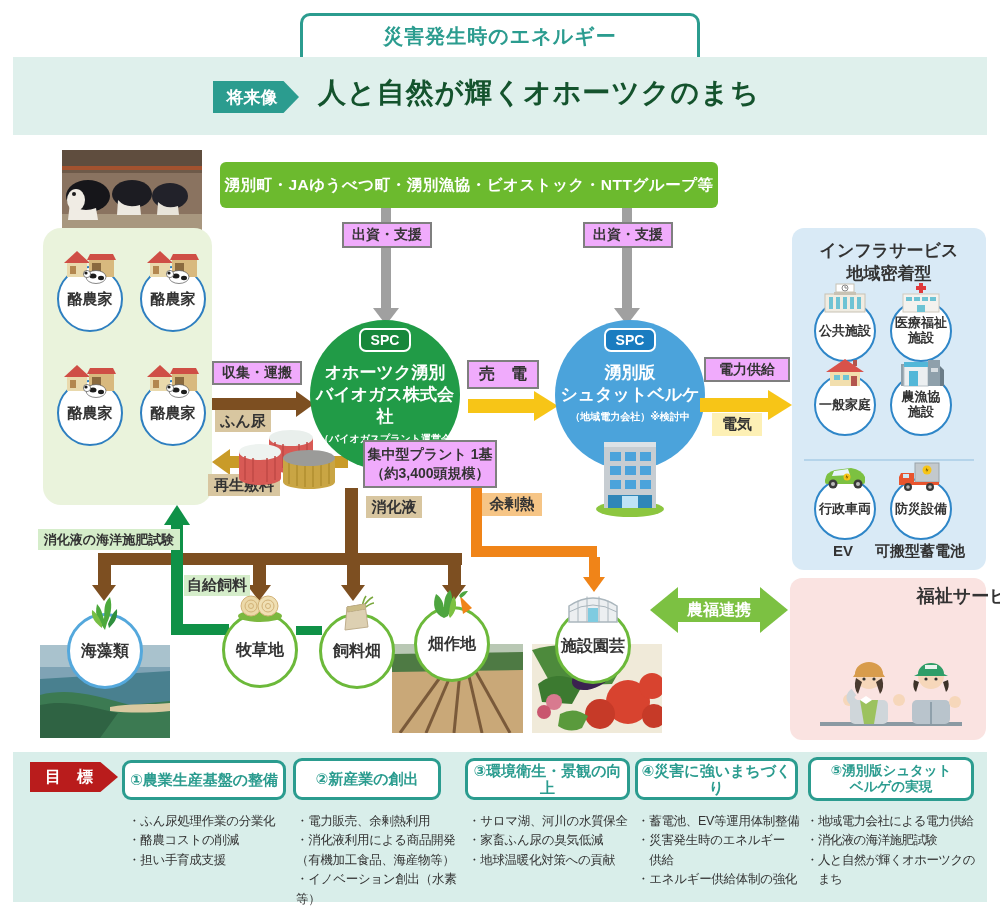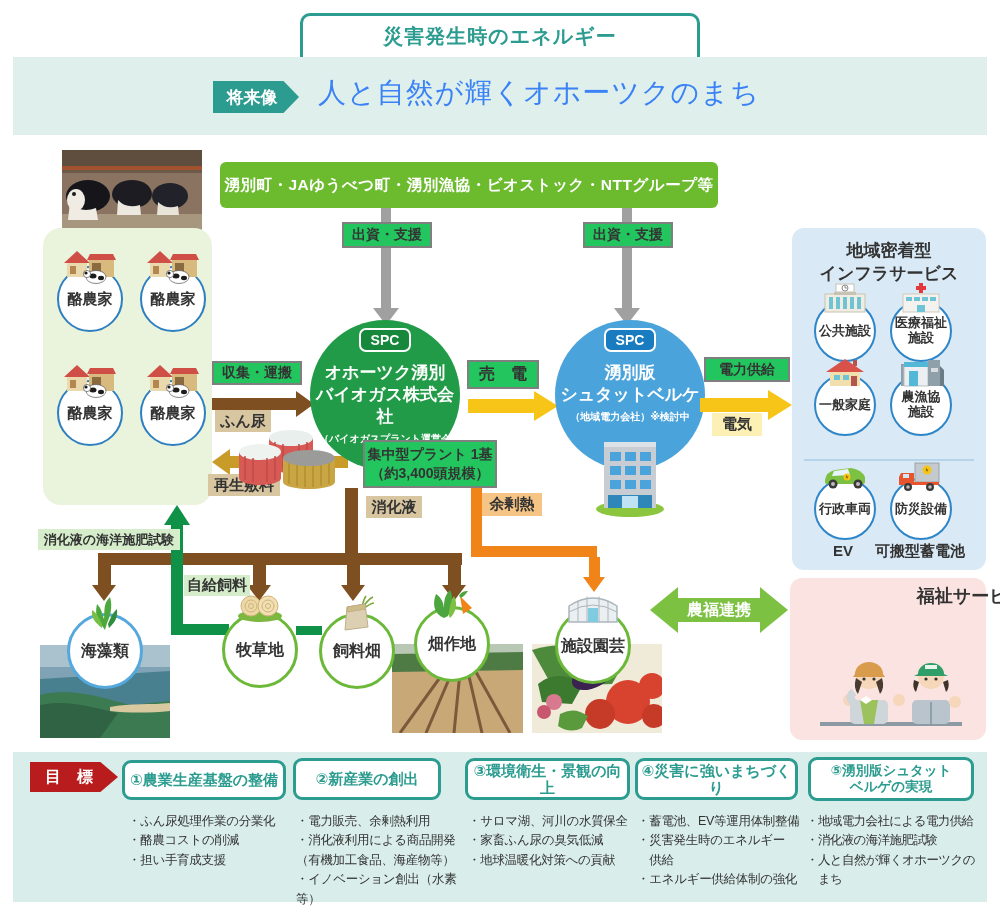--- a/index.html
+++ b/index.html
@@ -1,34 +1,34 @@
 <!DOCTYPE html>
 <html><head>
 <meta charset="utf-8">
 <style>
   html,body{margin:0;padding:0;background:#fff}
   body{font-family:"Liberation Sans","DejaVu Sans",sans-serif;color:#333}
   #stage{position:relative;width:1000px;height:916px;background:#fff;overflow:hidden}
   .abs{position:absolute}
-  .wbox{position:absolute;background:#22c55e;border:2px solid #7f7f7f;box-sizing:border-box;
+  .wbox{position:absolute;background:#f0abfc;border:2px solid #7f7f7f;box-sizing:border-box;
         display:flex;align-items:center;justify-content:center;font-weight:bold;color:#333}
   .lbl{position:absolute;display:flex;align-items:center;justify-content:center;font-weight:bold;color:#333}
   .tan{background:#d8c6a0}
   .ltgreen{background:#d5edca}
   .tri{position:absolute;width:0;height:0}
   .bar{position:absolute}
   
   .tabbox{position:absolute;left:300px;top:13px;width:400px;height:44px;background:#fff;
           border:3px solid #2b9c8f;border-bottom:none;border-radius:10px 10px 0 0;box-sizing:border-box;
           display:flex;align-items:center;justify-content:center;color:#2b9c8f;font-weight:bold;font-size:20px;letter-spacing:1px}
   .band{position:absolute;left:13px;top:57px;width:974px;height:78px;background:#dff0ec}
   .vision-badge{position:absolute;left:213px;top:81px;width:86px;height:32px;background:#2b9c8f;color:#fff;
           font-weight:bold;font-size:17px;display:flex;align-items:center;justify-content:center;padding-right:8px;box-sizing:border-box;
           clip-path:polygon(0 0,82% 0,100% 50%,82% 100%,0 100%)}
-  .vision-title{position:absolute;left:318px;top:74px;font-size:28px;font-weight:normal;color:#3b82f6;letter-spacing:1px}
+  .vision-title{position:absolute;left:318px;top:74px;font-size:28px;font-weight:bold;color:#14532d;letter-spacing:1px}
   
   .banner{position:absolute;left:220px;top:162px;width:498px;height:46px;background:#6cba2e;border-radius:6px;
           color:#fff;font-weight:bold;font-size:15.5px;display:flex;align-items:center;justify-content:center;letter-spacing:.5px}
   
   .panel{position:absolute;box-sizing:border-box}
   .farmers{left:43px;top:228px;width:169px;height:277px;background:#eaf3dc;border-radius:18px}
   .infra{left:792px;top:228px;width:194px;height:342px;background:#d9eaf6;border-radius:12px}
   .welfare{left:790px;top:578px;width:196px;height:162px;background:#fae3e1;border-radius:12px}
   .goals{left:13px;top:752px;width:974px;height:150px;background:#d9eeea}
   
@@ -318,22 +318,22 @@
     <span>電力供給</span>
   </div>
   <div class="bar" style="left:700px;top:398px;width:68px;height:14px;background:#f7c517"></div>
   <div class="tri" style="left:768px;top:390px;border-top:15px solid transparent;border-bottom:15px solid transparent;border-left:24px solid #f7c517"></div>
   <div class="lbl" style="left:712px;top:413px;width:50px;height:23px;font-size:15px;background:#fdf0b5">
     <span>電気</span>
   </div>
 
   <div class="panel infra"></div>
   <div class="abs" style="left:792px;top:240px;width:194px;text-align:center;font-size:17px;font-weight:bold;line-height:1.35">
+    <div>インフラサービス</div>
     <div>地域密着型</div>
-    <div>インフラサービス</div>
   </div>
 
   <div class="node inode" style="left:808px;top:284px">
     <div class="c">
         <span>公共施設</span>
       </div>
     <svg class="ic" width="46" height="32" viewBox="0 0 46 32">
       <rect x="3" y="12" width="40" height="18" fill="#f0ece2" stroke="#c8c2b4"></rect>
       <g fill="#6ec3d4">
           <rect x="7" y="15" width="4" height="12"></rect>

